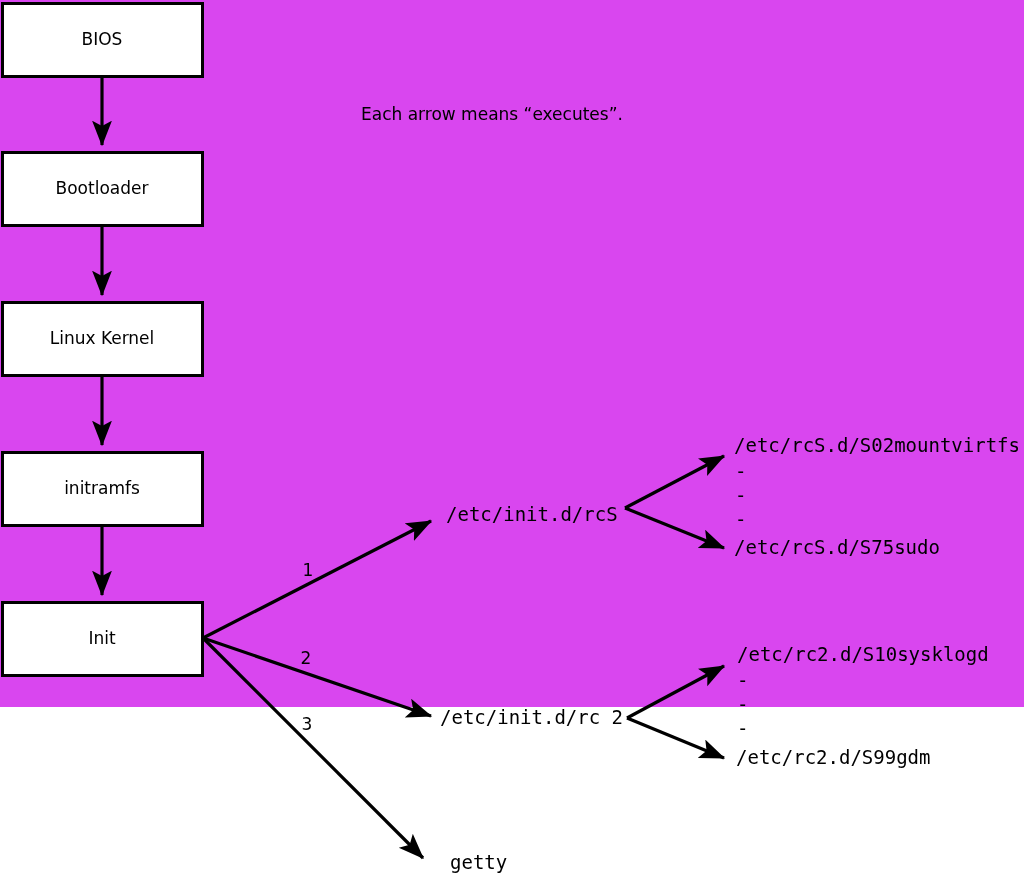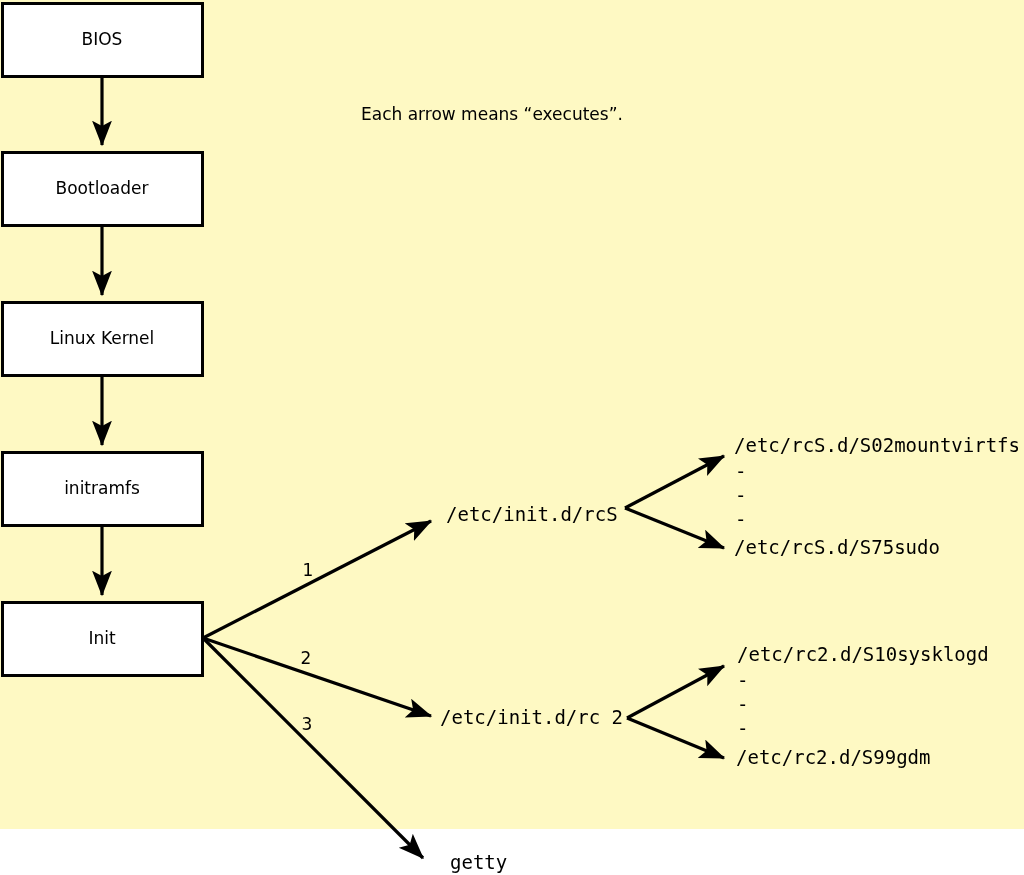--- a/index.html
+++ b/index.html
@@ -9,22 +9,22 @@
   }
   body {
     width: 1024px;
     height: 875px;
     font-family: "Liberation Sans", sans-serif;
     overflow: hidden;
   }
   #diagram-root {
     position: relative;
     width: 1024px;
-    height: 829px;
-    background: #fef9c3;
+    height: 707px;
+    background: #d946ef;
   }
   svg#boot-diagram {
     display: block;
     width: 1024px;
     height: 875px;
   }
   .box-rect {
     fill: #ffffff;
     stroke: #000000;
     stroke-width: 3;

